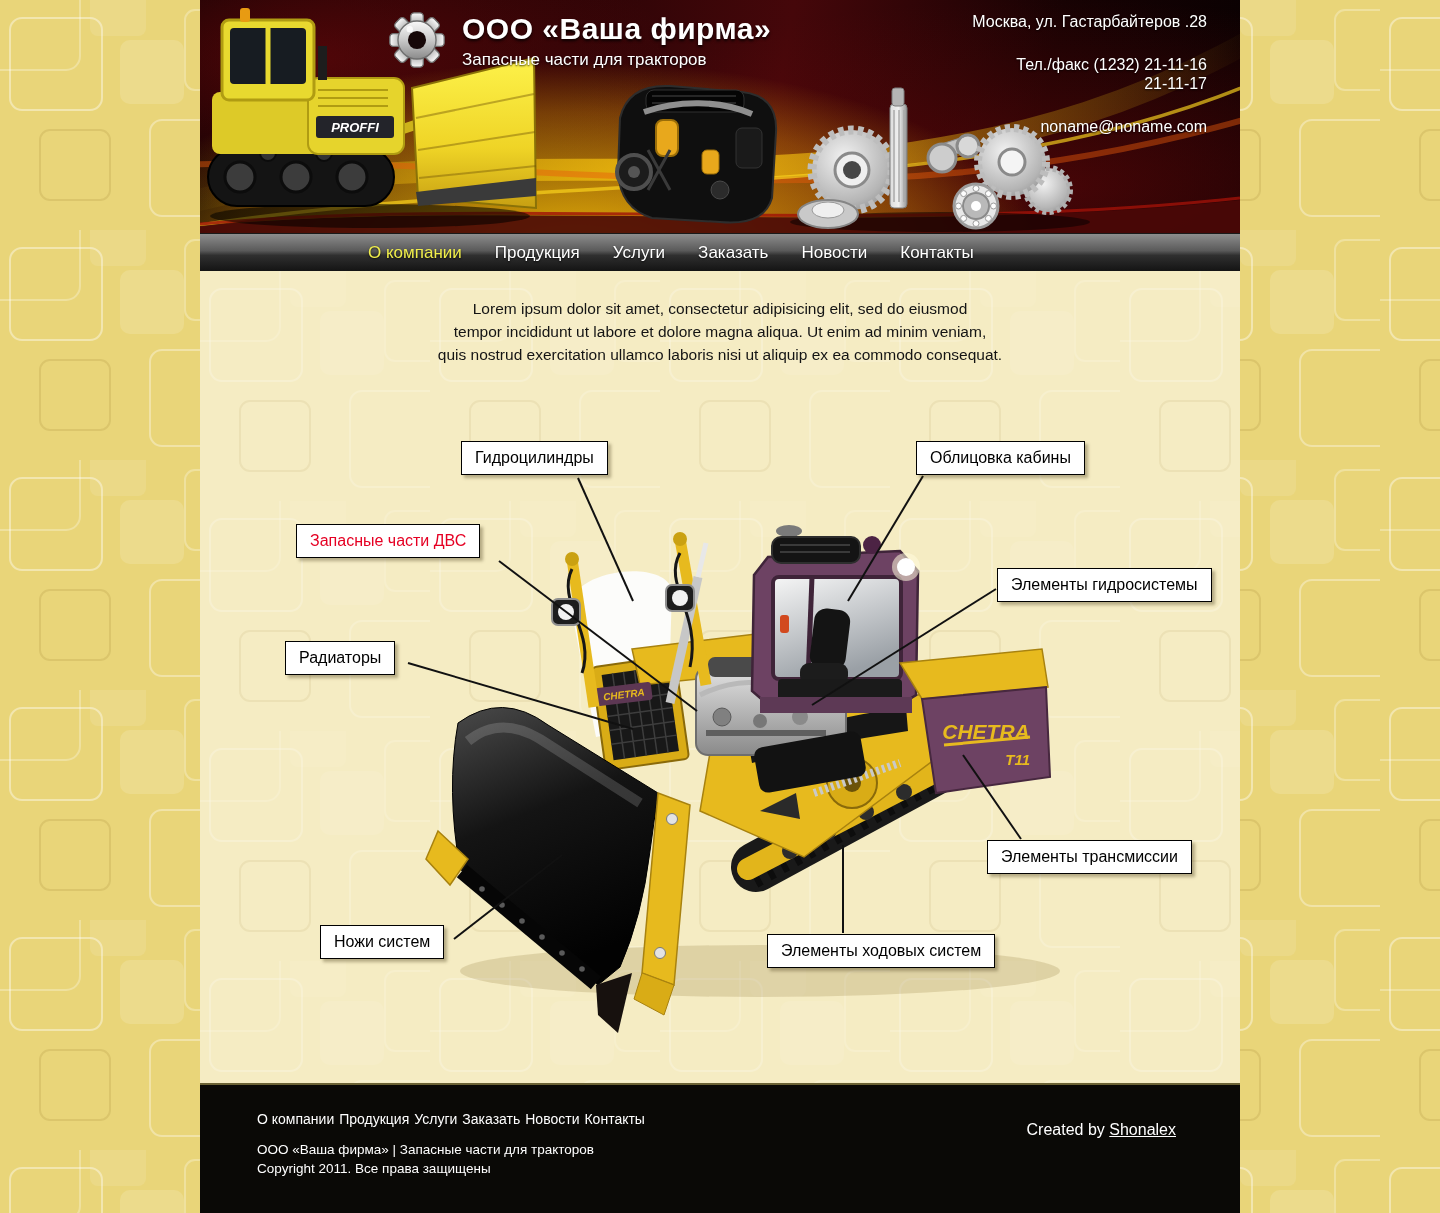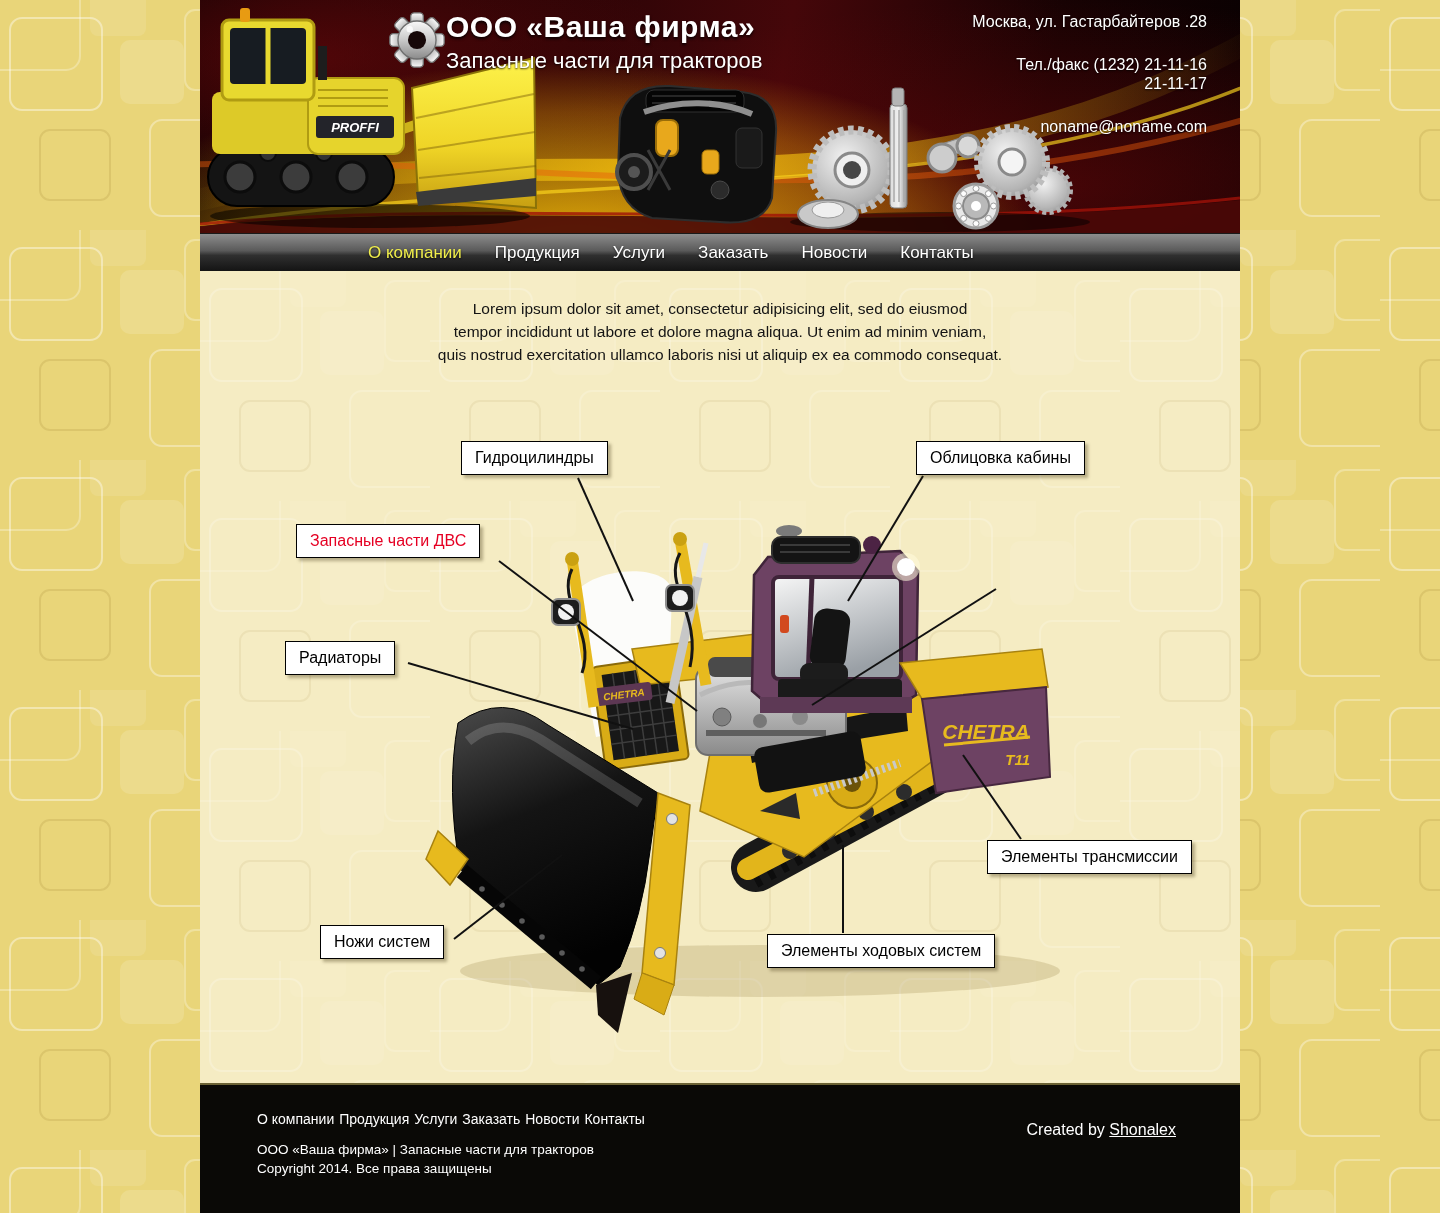--- a/index.html
+++ b/index.html
@@ -18,24 +18,24 @@
   
   .header {
     position:relative; height:233px; overflow:hidden;
     background:
       radial-gradient(ellipse 640px 270px at 36% 112%, rgba(250,198,8,0.95), rgba(240,170,8,0.35) 55%, rgba(0,0,0,0) 74%),
       radial-gradient(ellipse 520px 220px at 10% 25%, rgba(130,10,12,0.55), rgba(0,0,0,0) 70%),
       radial-gradient(ellipse 760px 260px at 82% 80%, rgba(110,8,10,0.55), rgba(0,0,0,0) 72%),
       linear-gradient(100deg, #0b0103, #2c0406 35%, #45070a 55%, #170203 80%, #090102);
   }
   .header-art { position:absolute; inset:0; width:1040px; height:233px; }
-  .logo { position:absolute; left:188px; top:8px; display:flex; align-items:flex-start; gap:0; color:#fff; }
+  .logo { position:absolute; left:188px; top:8px; display:flex; align-items:center; gap:16px; color:#fff; }
   .logo-text { padding-top:2px; }
   .logo-title { font-size:30px; font-weight:bold; letter-spacing:0.5px; text-shadow:0 2px 3px rgba(0,0,0,0.8); white-space:nowrap; }
-  .logo-sub { font-size:22px; margin-top:4px; text-shadow:0 1px 2px rgba(0,0,0,0.8); white-space:nowrap; }
+  .logo-sub { font-size:17px; margin-top:4px; text-shadow:0 1px 2px rgba(0,0,0,0.8); white-space:nowrap; }
   .contact { position:absolute; right:33px; top:12px; text-align:right; color:#fff; font-size:16px; line-height:19px; text-shadow:0 1px 2px rgba(0,0,0,0.8); }
   .contact .addr { margin-bottom:24px; }
   .contact .phone2 { margin-bottom:24px; }
 
   
   .nav {
     height:38px; display:flex; align-items:center; gap:33px; padding-left:168px;
     background:linear-gradient(#8d8d8d, #5a5a5a 45%, #2f2f2f 58%, #141414);
     border-top:1px solid #1a1a1a;
   }
@@ -364,38 +364,39 @@
         <line x1="208" y1="392" x2="433" y2="458"></line>
         <line x1="821" y1="568" x2="763" y2="484"></line>
         <line x1="254" y1="668" x2="362" y2="584"></line>
         <line x1="643" y1="662" x2="643" y2="574"></line>
       </g>
     </svg>
 
     <div class="label-box" style="left:261px; top:170px;">Гидроцилиндры</div>
     <div class="label-box" style="left:716px; top:170px;">Облицовка кабины</div>
     <div class="label-box highlight" style="left:96px; top:253px;">Запасные части ДВС</div>
+    <div class="label-box" style="left:797px; top:297px;">Элементы гидросистемы</div>
     <div class="label-box" style="left:85px; top:370px;">Радиаторы</div>
     <div class="label-box" style="left:787px; top:569px;">Элементы трансмиссии</div>
     <div class="label-box" style="left:120px; top:654px;">Ножи систем</div>
     <div class="label-box" style="left:567px; top:663px;">Элементы ходовых систем</div>
   </div>
 
   <div class="footer">
     <div class="footer-left">
       <div class="footer-links">
         <span class="footer-link">О компании</span>
         <span class="footer-link">Продукция</span>
         <span class="footer-link">Услуги</span>
         <span class="footer-link">Заказать</span>
         <span class="footer-link">Новости</span>
         <span class="footer-link">Контакты</span>
       </div>
       <div class="footer-company">ООО «Ваша фирма» | Запасные части для тракторов</div>
-      <div class="footer-copy">Copyright 2014. Все права защищены</div>
+      <div class="footer-copy">Copyright 2011. Все права защищены</div>
     </div>
     <div class="footer-credit">
       <span>Created by</span>
       <span class="credit-link">Shonalex</span>
     </div>
   </div>
 
 </div>
 
 </body></html>

